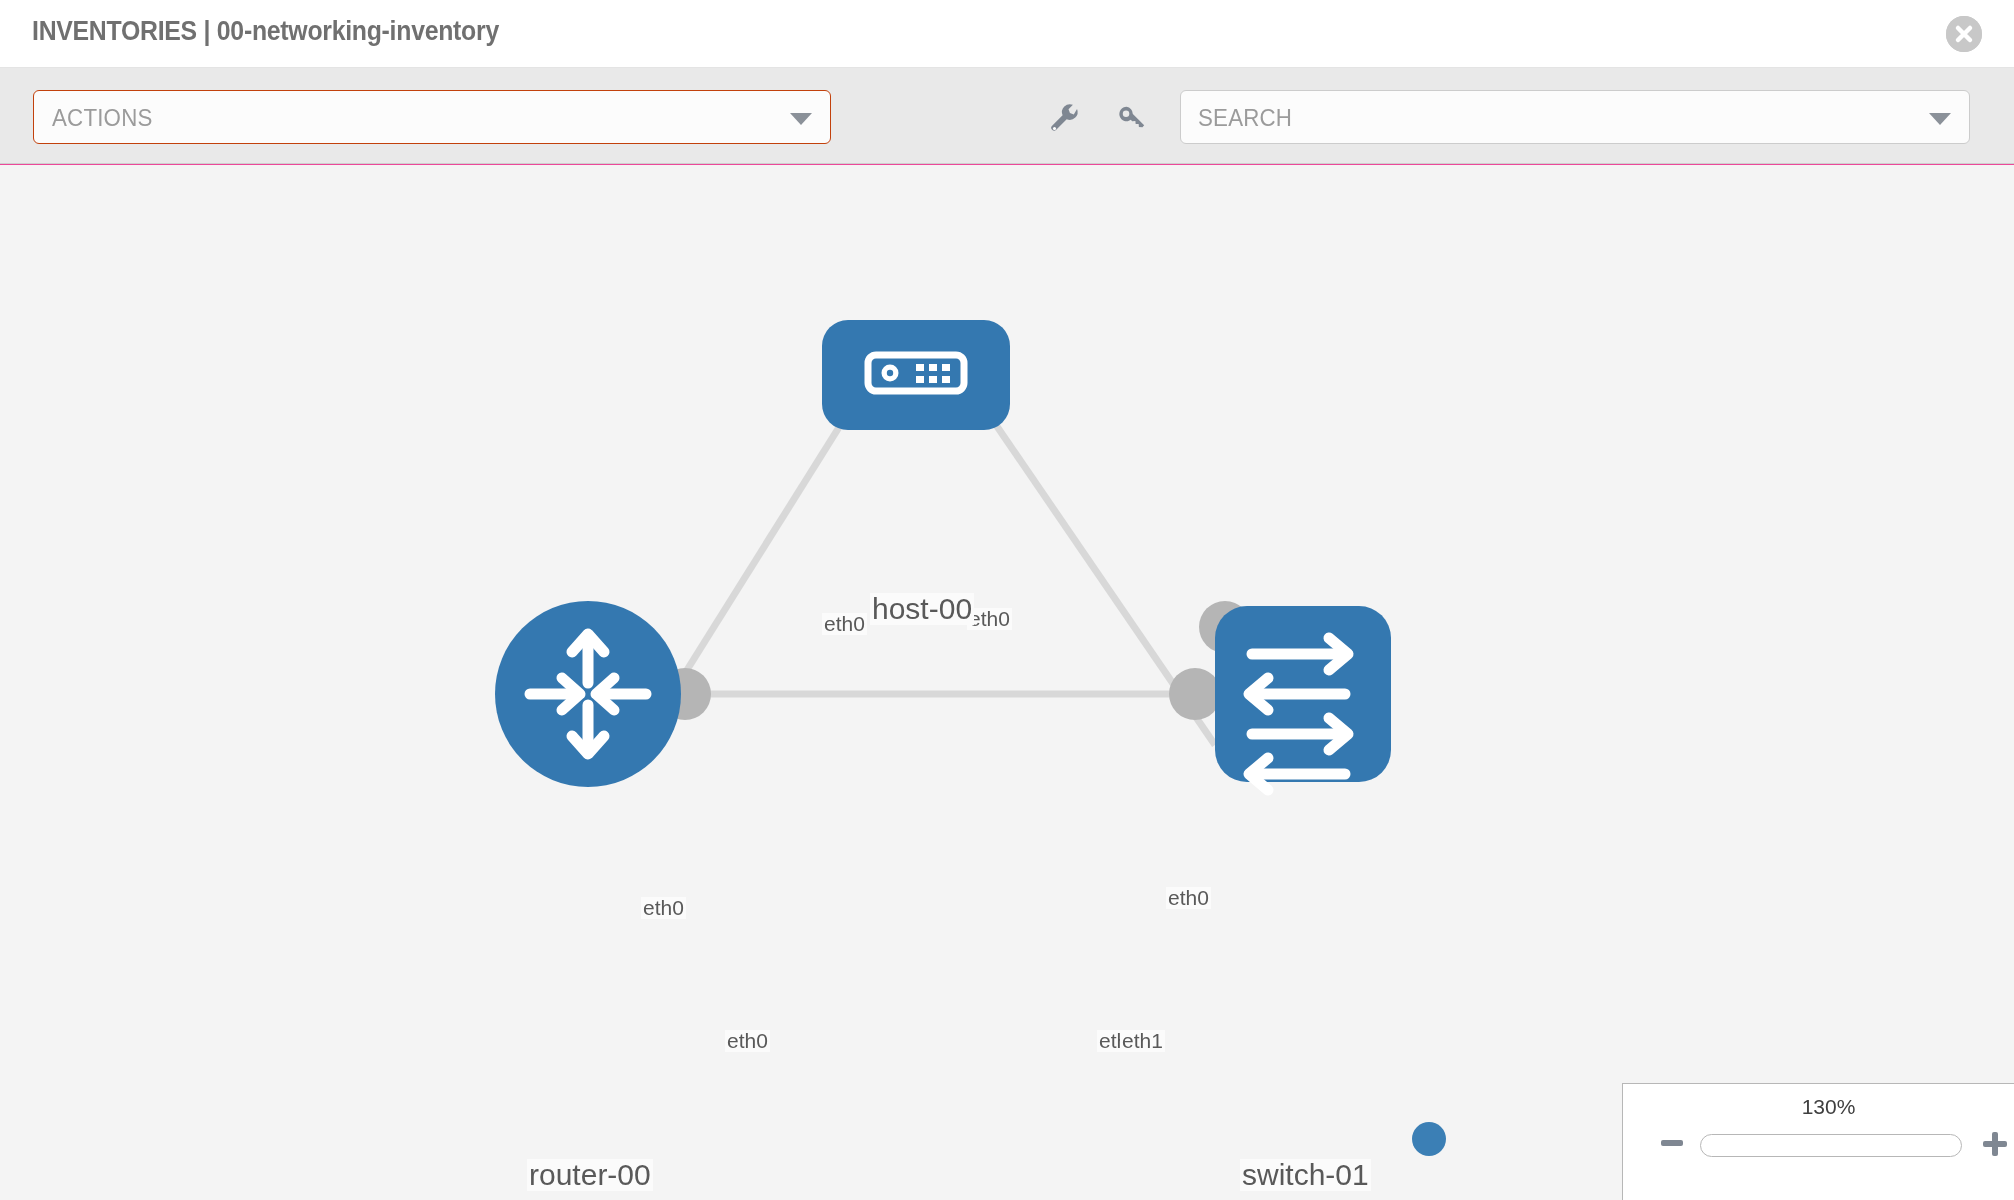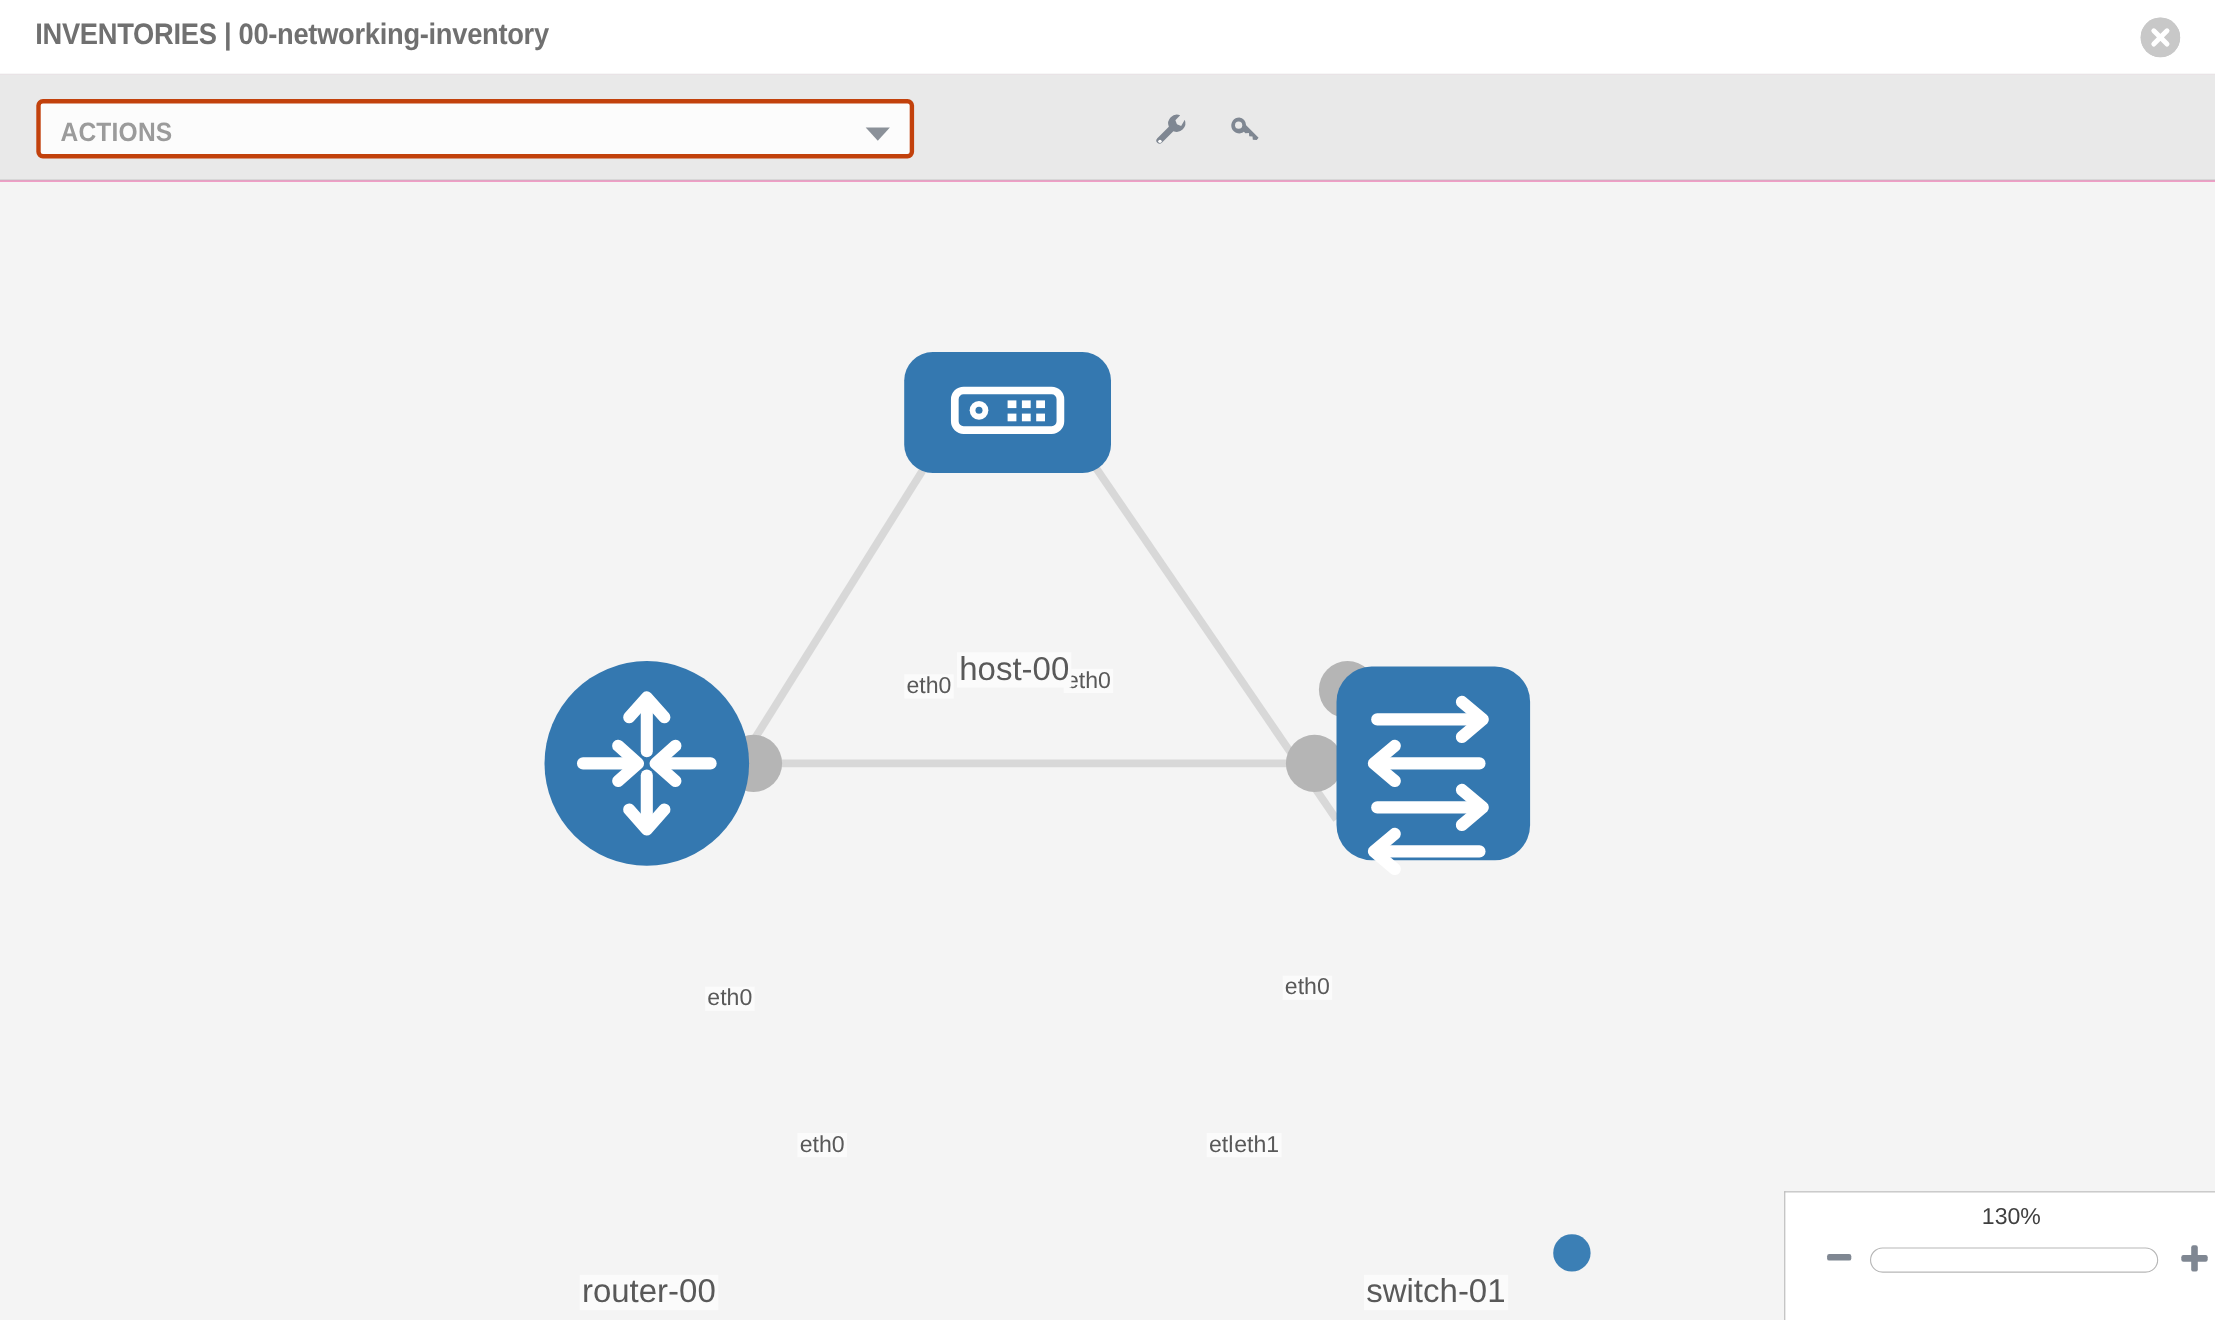--- a/index.html
+++ b/index.html
@@ -64,25 +64,24 @@
     border-bottom: 1px solid #cfcfcf;
     box-sizing: border-box;
   }
   .actions-select {
     position: absolute;
     left: 33px;
     top: 22px;
     width: 798px;
     height: 54px;
     background: #fcfcfc;
-    border: 4px solid #c2410c;
+    border: 1px solid #c2410c;
     border-radius: 6px;
     box-sizing: border-box;
     cursor: pointer;
-    font-weight: bold;
   }
   .actions-label {
     position: absolute;
     left: 18px;
     top: 13px;
     font-size: 24px;
     color: #9b9b9b;
     letter-spacing: 0.2px;
     transform: scaleX(0.93);
     transform-origin: left center;
@@ -234,20 +233,24 @@
       </svg>
     </div>
 
     <div class="tool-icon key-icon">
       <svg width="34" height="34" viewBox="0 0 24 24" aria-hidden="true">
         <path d="M9.6 3.4a5.1 5.1 0 1 0 3 9.2l.9.9 2.3-.1 .2 2.1 2.1 .1 .2 2.1 2.5 .1 1.2-1.4-8-8a5.1 5.1 0 0 0-4.4-5z" fill="#7f8792"></path>
         <circle cx="9.2" cy="8.3" r="2.3" fill="#e9e9e9"></circle>
       </svg>
     </div>
 
+    <div class="search-box">
+      <span class="search-label">SEARCH</span>
+      <span class="caret search-caret"></span>
+    </div>
   </div>
 
   <div class="canvas">
 
     <svg class="topology" viewBox="0 0 2014 1035">
 
       <g>
         <line x1="878" y1="200" x2="640" y2="580" stroke="#d8d8d8" stroke-width="7"></line>
       </g>
       <g>

